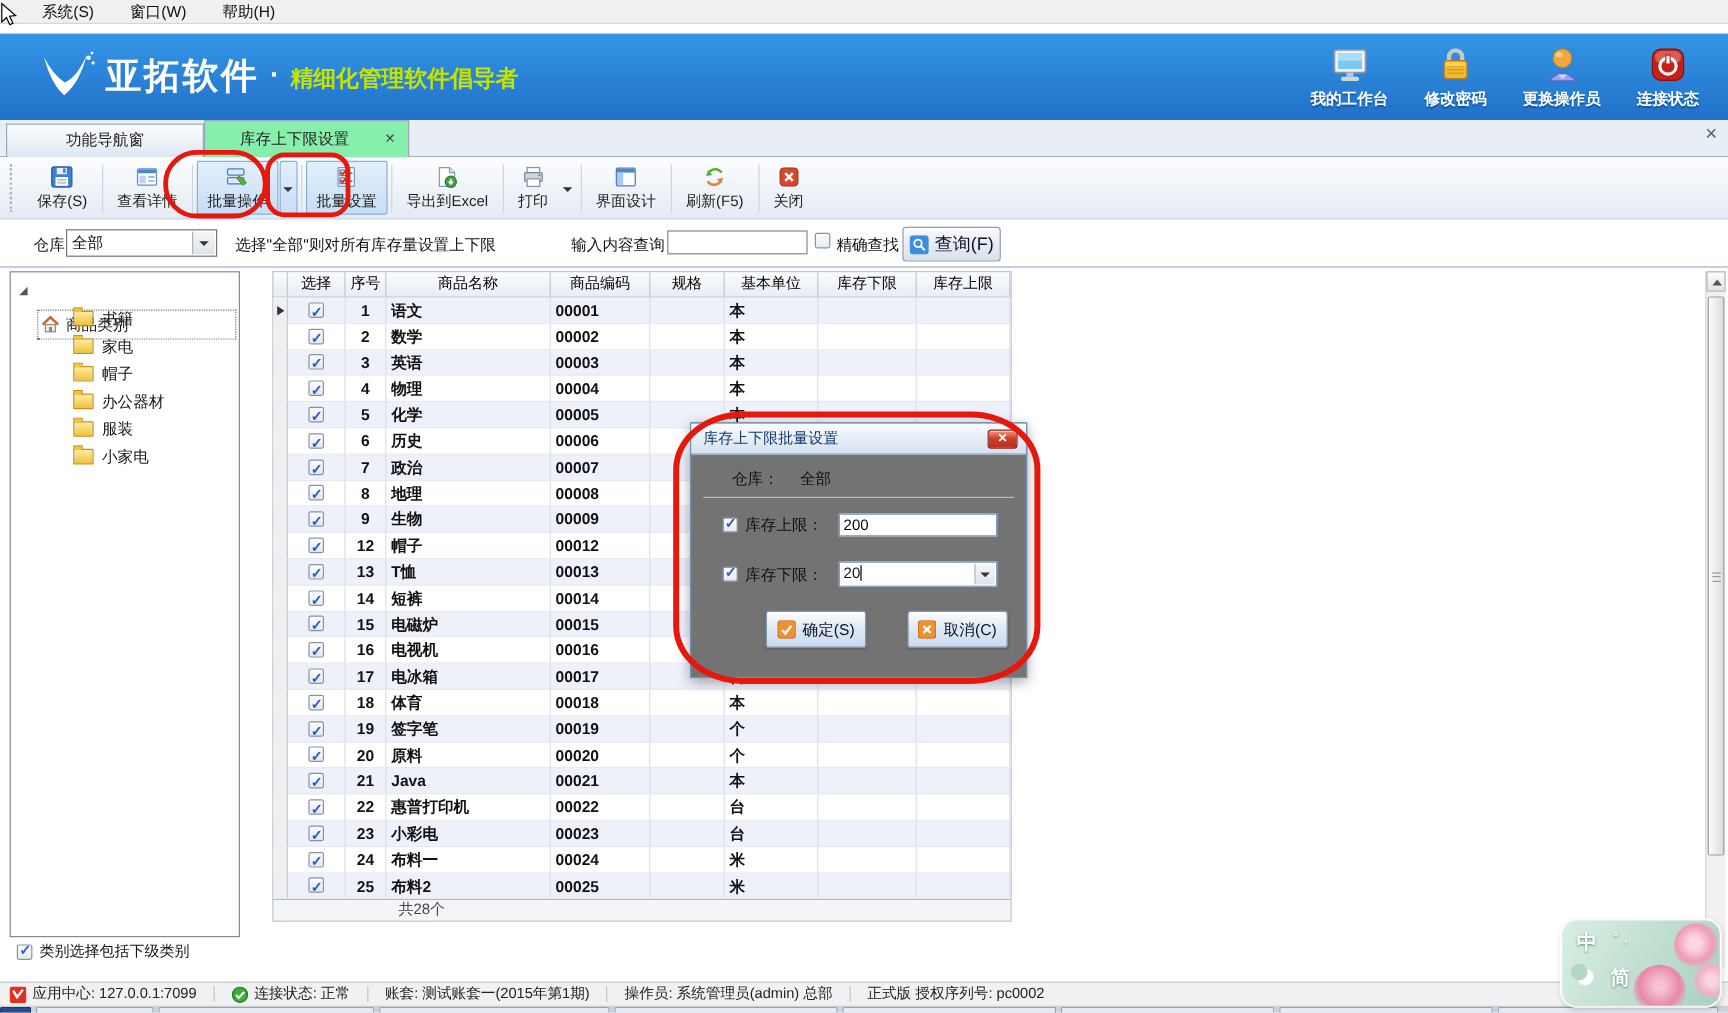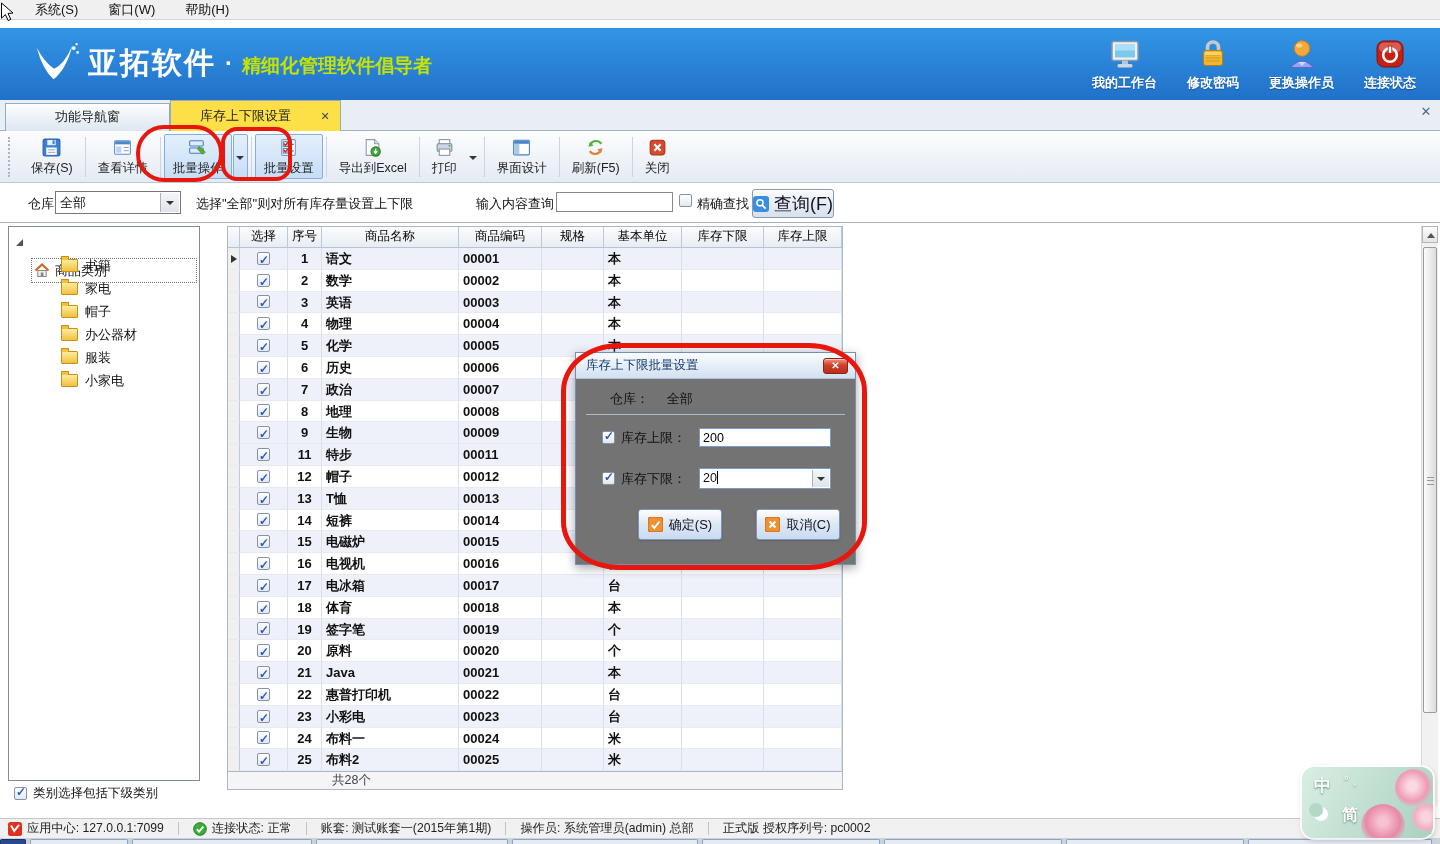--- a/index.html
+++ b/index.html
@@ -22,21 +22,21 @@
   #brand-slogan{font-size:19px;color:#c6e300;font-weight:bold;padding-top:6px;}
   #header-actions{position:absolute;right:24px;top:9px;display:flex;gap:30px;}
   .h-action{display:flex;flex-direction:column;align-items:center;gap:3px;color:#fff;
             font-size:13px;font-weight:bold;cursor:pointer;text-shadow:0 1px 1px rgba(0,40,90,.45);}
   
   #tabbar{position:absolute;left:0;top:100px;width:100%;height:31px;background:#e9eef5;
           border-bottom:1px solid #9fb2c6;box-sizing:border-box;}
   .tab{position:absolute;box-sizing:border-box;text-align:center;font-size:13px;color:#222;cursor:pointer;}
   #tab-0{left:5px;top:3px;width:165px;height:28px;line-height:26px;
          background:linear-gradient(#fdfeff,#dde6f0);border:1px solid #96abc2;border-bottom:none;}
-  #tab-1{left:170px;top:0;width:171px;height:31px;line-height:29px;background:#fde047;
+  #tab-1{left:170px;top:0;width:171px;height:31px;line-height:29px;background:#86efac;
          border:1px solid #96abc2;border-bottom:none;z-index:2;padding-right:20px;}
   #tab-1 .tab-close{position:absolute;right:8px;top:0;width:14px;height:100%;line-height:30px;
          font-size:11px;color:#445;cursor:pointer;}
   #tabbar-close{position:absolute;right:6px;top:4px;width:16px;height:16px;line-height:16px;
          text-align:center;font-size:13px;color:#4a6a8a;cursor:pointer;}
   
   #toolbar{position:absolute;left:0;top:131px;width:100%;height:52px;
            background:linear-gradient(#fcfdfe,#e4ebf4);border-bottom:1px solid #bac8d8;
            display:flex;align-items:center;padding-left:8px;box-sizing:border-box;}
   #toolbar-grip{width:4px;height:40px;border-left:2px dotted #a8b6c4;margin:0 8px 0 0;}
@@ -65,21 +65,21 @@
         box-sizing:border-box;font-size:13px;padding:0 3px;font-family:inherit;}
   .cb{width:13px;height:13px;border:1px solid #8593a9;background:linear-gradient(#fefefe,#e4e8ee);
       display:inline-block;position:relative;border-radius:2px;box-sizing:border-box;flex:none;}
   .cb.checked::after{content:"\2713";position:absolute;left:1px;top:-3px;font-size:12px;
       font-weight:bold;color:#2b5cc8;}
   #exact-cb{position:absolute;left:679px;top:11px;cursor:pointer;}
   #exact-label{left:697px;}
   #query-btn{position:absolute;left:752px;top:6px;width:80px;height:27px;border:1px solid #8a9ab0;
       border-radius:3px;background:linear-gradient(#fafbfd,#e6ecf4 50%,#d8e1ec);
       box-shadow:inset 0 1px 0 #fff;display:flex;align-items:center;justify-content:center;gap:5px;
-      font-size:18px;color:#112;cursor:pointer;}
+      font-size:15px;color:#112;cursor:pointer;}
   
   #content{position:absolute;left:0;top:222px;width:100%;height:596px;background:#fff;
       border-top:1px solid #9fb2c6;box-sizing:border-box;}
   
   #tree-panel{position:absolute;left:8px;top:3px;width:192px;height:555px;border:1px solid #7f8c98;
       background:#fff;box-sizing:border-box;overflow:hidden;}
   #tree-root{position:relative;height:24px;margin-top:3px;cursor:pointer;}
   #tree-expander{position:absolute;left:7px;top:9px;width:0;height:0;
       border-bottom:7px solid #555;border-left:7px solid transparent;}
   #tree-root-box{position:absolute;left:22px;right:2px;top:0;height:23px;border:1px dotted #777;
@@ -582,33 +582,20 @@
               <span class="cb checked"></span>
             </div>
             <div class="c no">9</div>
             <div class="c name">生物</div>
             <div class="c code">00009</div>
             <div class="c spec"></div>
             <div class="c unit"></div>
             <div class="c low"></div>
             <div class="c high"></div>
           </div>
-          <div class="trow alt">
-            <div class="c ind"></div>
-            <div class="c sel">
-              <span class="cb checked"></span>
-            </div>
-            <div class="c no">11</div>
-            <div class="c name">特步</div>
-            <div class="c code">00011</div>
-            <div class="c spec"></div>
-            <div class="c unit"></div>
-            <div class="c low"></div>
-            <div class="c high"></div>
-          </div>
           <div class="trow">
             <div class="c ind"></div>
             <div class="c sel">
               <span class="cb checked"></span>
             </div>
             <div class="c no">12</div>
             <div class="c name">帽子</div>
             <div class="c code">00012</div>
             <div class="c spec"></div>
             <div class="c unit"></div>

